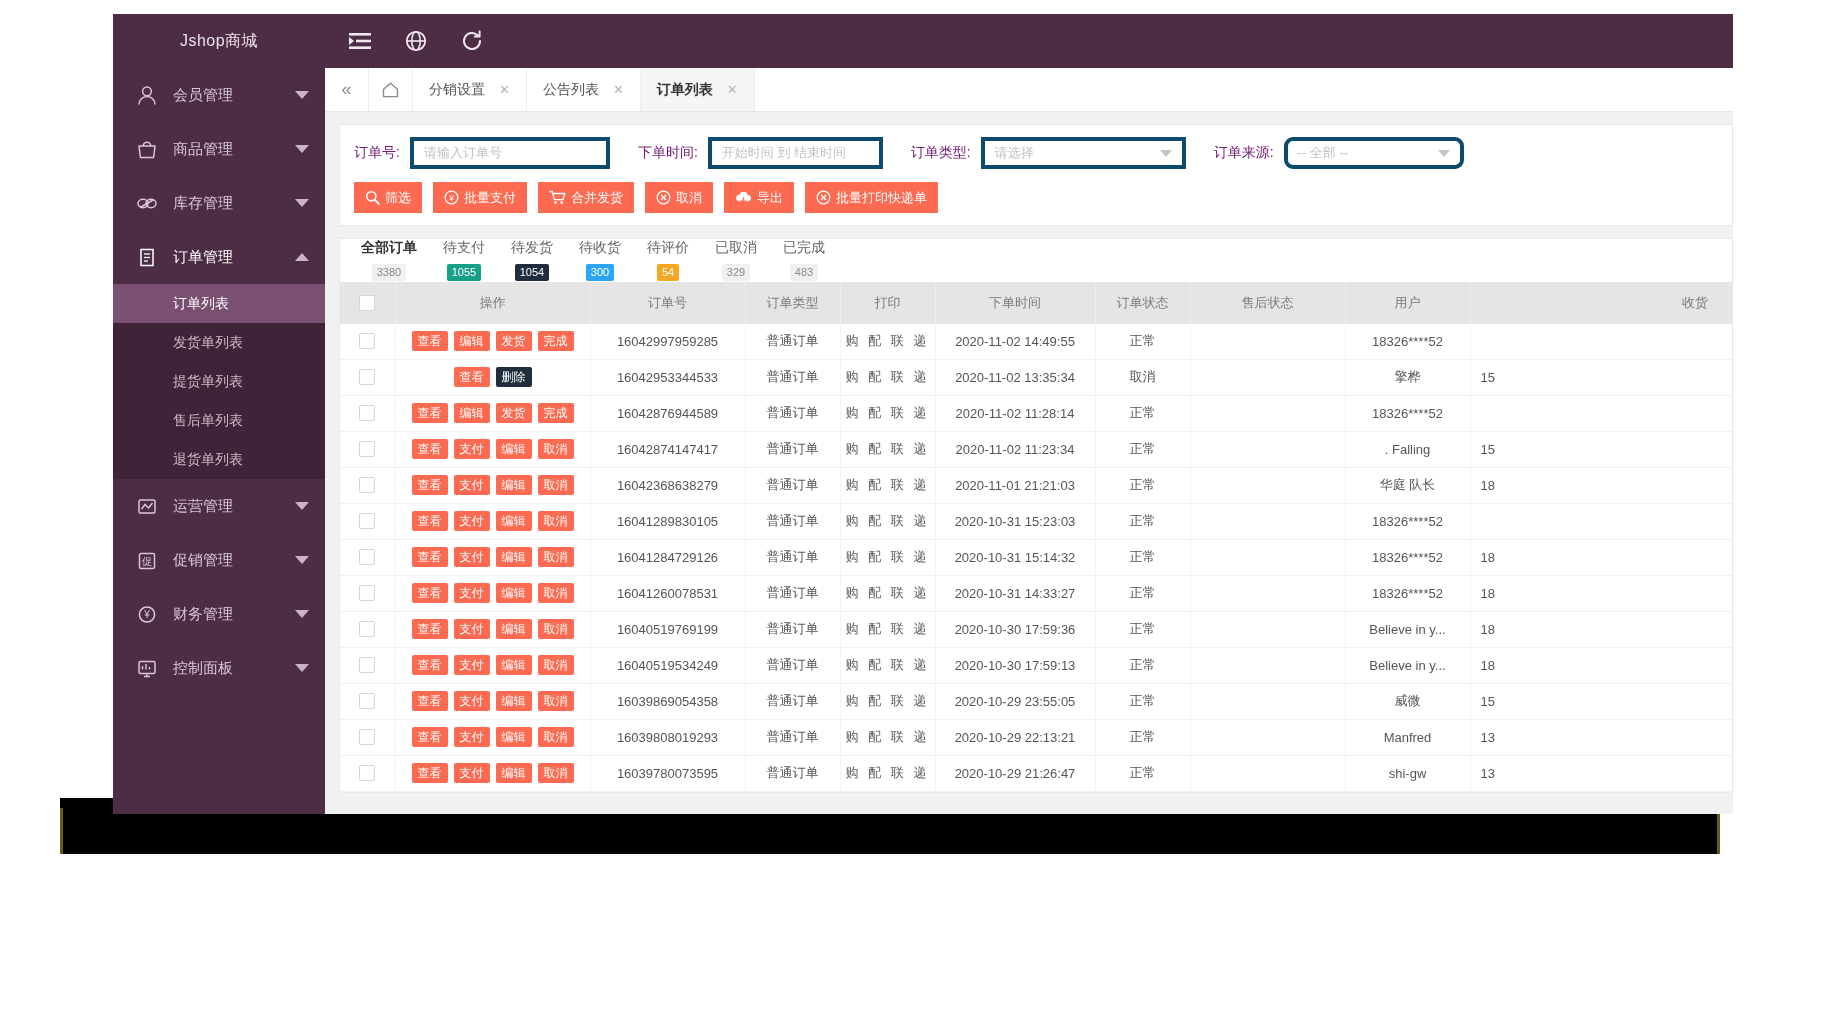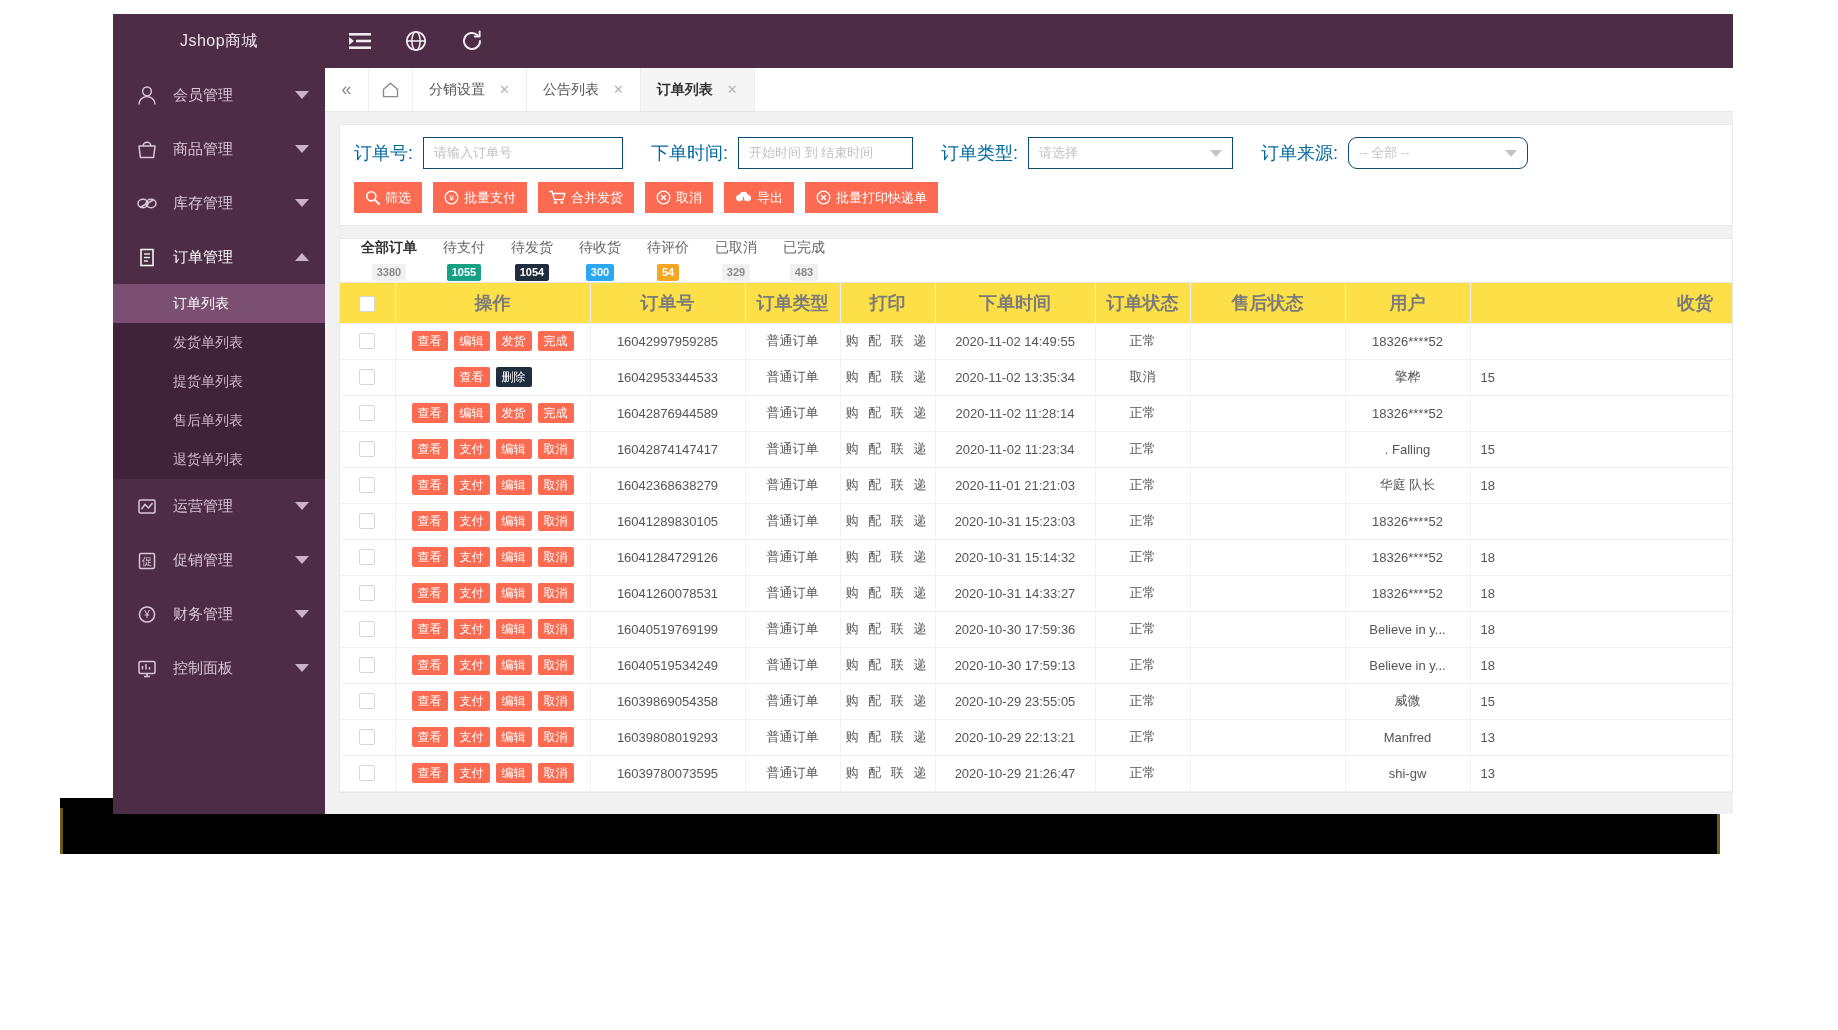--- a/index.html
+++ b/index.html
@@ -183,26 +183,26 @@
     padding: 12px 14px 12px 14px;
     margin-right: 0;
   }
   .frow {
     display: flex; align-items: center;
     gap: 0;
     flex-wrap: nowrap;
   }
   .fgroup { display: flex; align-items: center; white-space: nowrap; }
   .flabel {
-    font-size: 18px; color: #0369a1;
+    font-size: 14px; color: #701a75;
     margin-right: 10px;
   }
   .finput {
     height: 32px;
-    border: 1px solid #0c4a6e;
+    border: 4px solid #0c4a6e;
     background: #fff;
     display: flex; align-items: center;
     padding: 0 10px;
     font-size: 13px;
     color: #c2c2c2;
   }
   .finput.w200 { width: 200px; }
   .finput.w175 { width: 175px; }
   .finput.sel { width: 205px; justify-content: space-between; }
   .finput.sel2 { width: 180px; justify-content: space-between; border-radius: 9px; }
@@ -253,29 +253,29 @@
     gap: 7px;
     flex-direction: column;
   }
   .stab.active { color: #333; font-weight: bold; }
   .bdg {
     font-size: 11px;
     line-height: 1;
     padding: 3px 5px;
     border-radius: 2px;
     color: #fff;
-    font-weight: bold;
+    font-weight: normal;
   }
 
   table { border-collapse: collapse; width: 1580px; table-layout: fixed; }
   thead th {
-    background: #fde047;
-    font-size: 18px;
+    background: #e5e5e5;
+    font-size: 13px;
     color: #7b7b7b;
-    font-weight: bold;
+    font-weight: normal;
     height: 40px;
     border-bottom: 1px solid #eaeaea;
     border-right: 1px solid #eeeeee;
     text-align: center;
   }
   tbody td {
     height: 36px;
     border-bottom: 1px solid #f0f0f0;
     border-right: 1px solid #f2f2f2;
     font-size: 13px;

